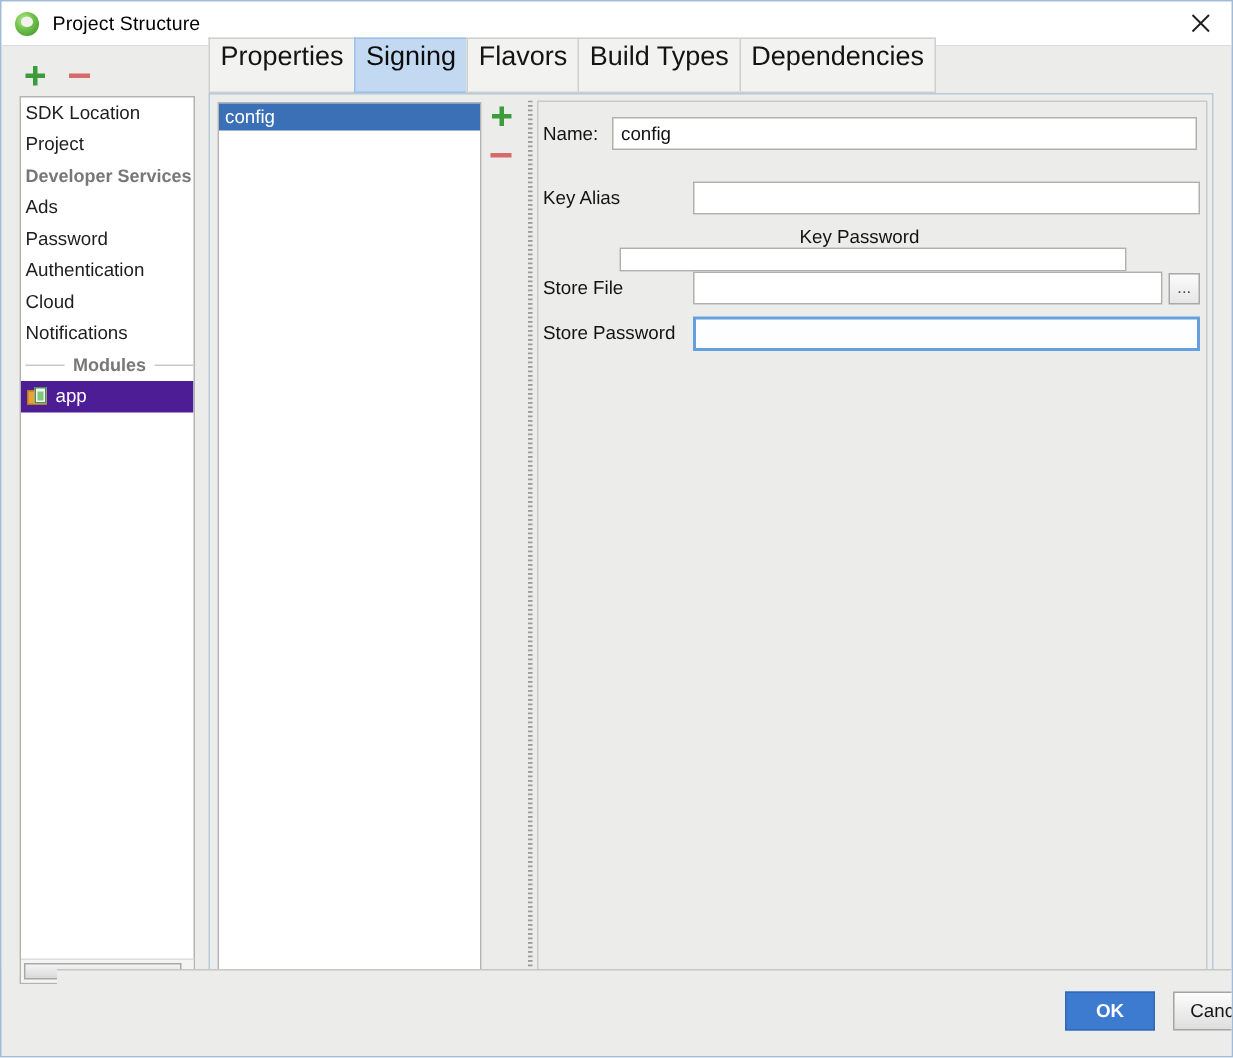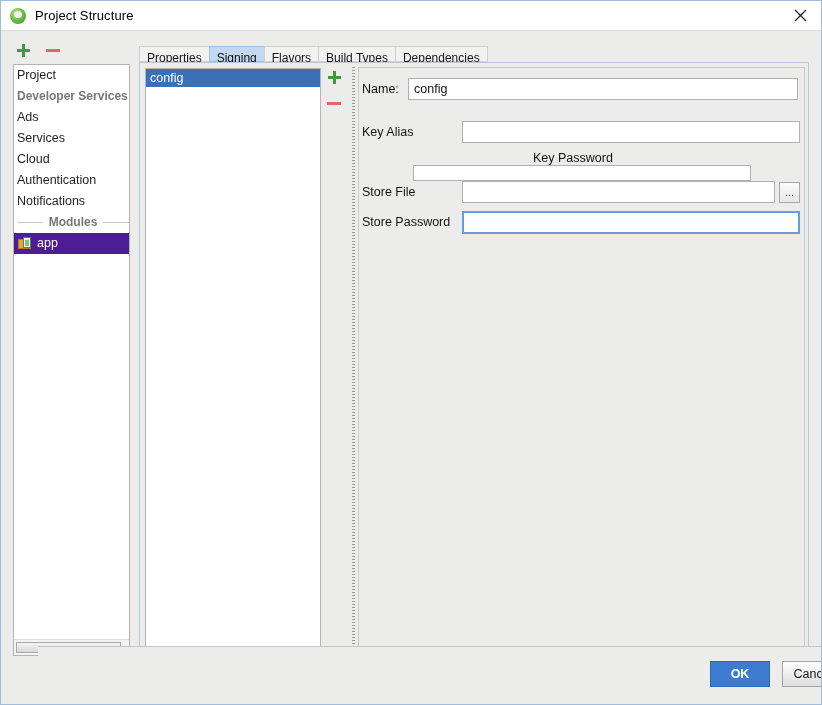--- a/index.html
+++ b/index.html
@@ -165,24 +165,24 @@
     cursor: pointer;
   }
 
   
   .tabstrip {
     position: absolute; left: 138px; top: 7px;
     height: 24px;
     display: flex; align-items: flex-end;
   }
   .tab {
-    height: 16px;
+    height: 37px;
     padding: 0 7px;
     line-height: 22px;
-    font-size: 12px;
+    font-size: 18px;
     color: #141414;
     background: #f2f2f1;
     border: 1px solid #cfcfcf;
     border-right: none;
     cursor: pointer;
     white-space: nowrap;
   }
   .tab:last-child { border-right: 1px solid #cfcfcf; }
   .tab.active {
     background: #c3d9f2;
@@ -351,30 +351,31 @@
   <div class="dialog-body">
 
     <div class="sidebar-toolbar">
       <div class="tb-icon tb-plus"></div>
       <div class="tb-icon tb-minus"></div>
     </div>
 
     <div class="sidebar">
       <div class="sidebar-list">
 
+        <div class="s-item">SDK Location</div>
         <div class="s-item">Project</div>
 
         <div class="s-group">
           <span>Developer Services</span>
         </div>
 
         <div class="s-item">Ads</div>
-        <div class="s-item">Services</div>
+        <div class="s-item">Password</div>
+        <div class="s-item">Authentication</div>
         <div class="s-item">Cloud</div>
-        <div class="s-item">Authentication</div>
         <div class="s-item">Notifications</div>
 
         <div class="s-group center">
           <span class="rule l"></span>
           <span>Modules</span>
           <span class="rule r"></span>
         </div>
 
         <div class="s-item selected">
           <span class="mod-icon">

